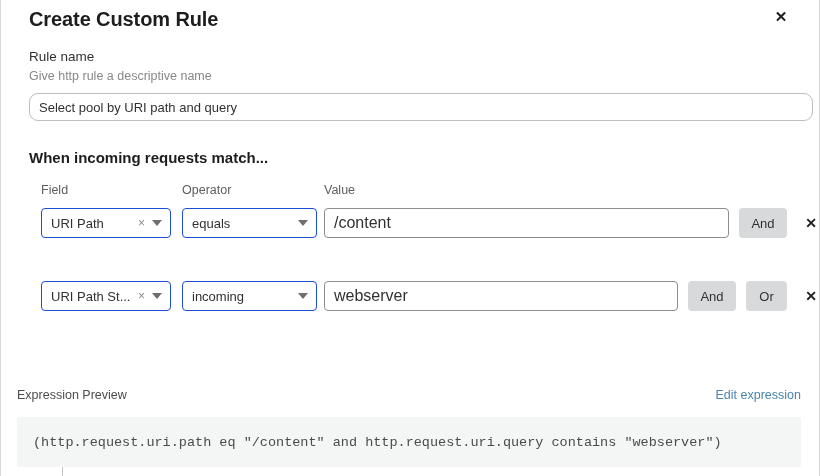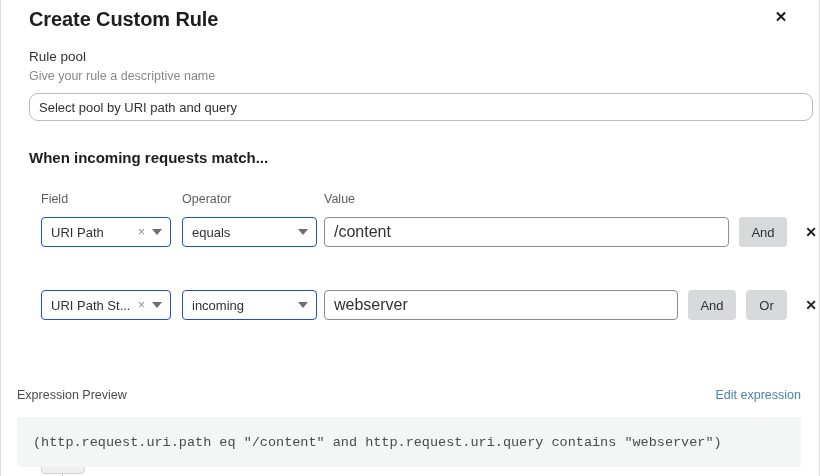--- a/index.html
+++ b/index.html
@@ -90,21 +90,21 @@
   
   .match-heading {
     margin-top: 28px;
     margin-left: 2px;
     font-size: 15px;
     font-weight: bold;
     color: #1d1d1d;
   }
 
   
-  .cond-area { position: relative; margin-top: 26px; }
+  .cond-area { position: relative; margin-top: 17px; }
   .col-headers { position: relative; height: 19px; }
   .col-header {
     position: absolute;
     top: 0;
     font-size: 12.5px;
     color: #5d5d5d;
   }
   .ch-field { left: 14px; }
   .ch-operator { left: 155px; }
   .ch-value { left: 297px; }
@@ -276,22 +276,22 @@
 <body>
 
 <div class="modal">
 
   <div class="modal-header">
     <div class="modal-title">Create Custom Rule</div>
     <button class="close-btn">✕</button>
   </div>
 
   <div class="section-rulename">
-    <div class="field-label">Rule pool</div>
-    <div class="field-hint">Give your rule a descriptive name</div>
+    <div class="field-label">Rule name</div>
+    <div class="field-hint">Give http rule a descriptive name</div>
     <input class="text-input" type="text" value="Select pool by URI path and query" style="">
   </div>
 
   <div class="match-heading">When incoming requests match...</div>
 
   <div class="cond-area">
 
     <div class="col-headers">
       <span class="col-header ch-field">Field</span>
       <span class="col-header ch-operator">Operator</span>

